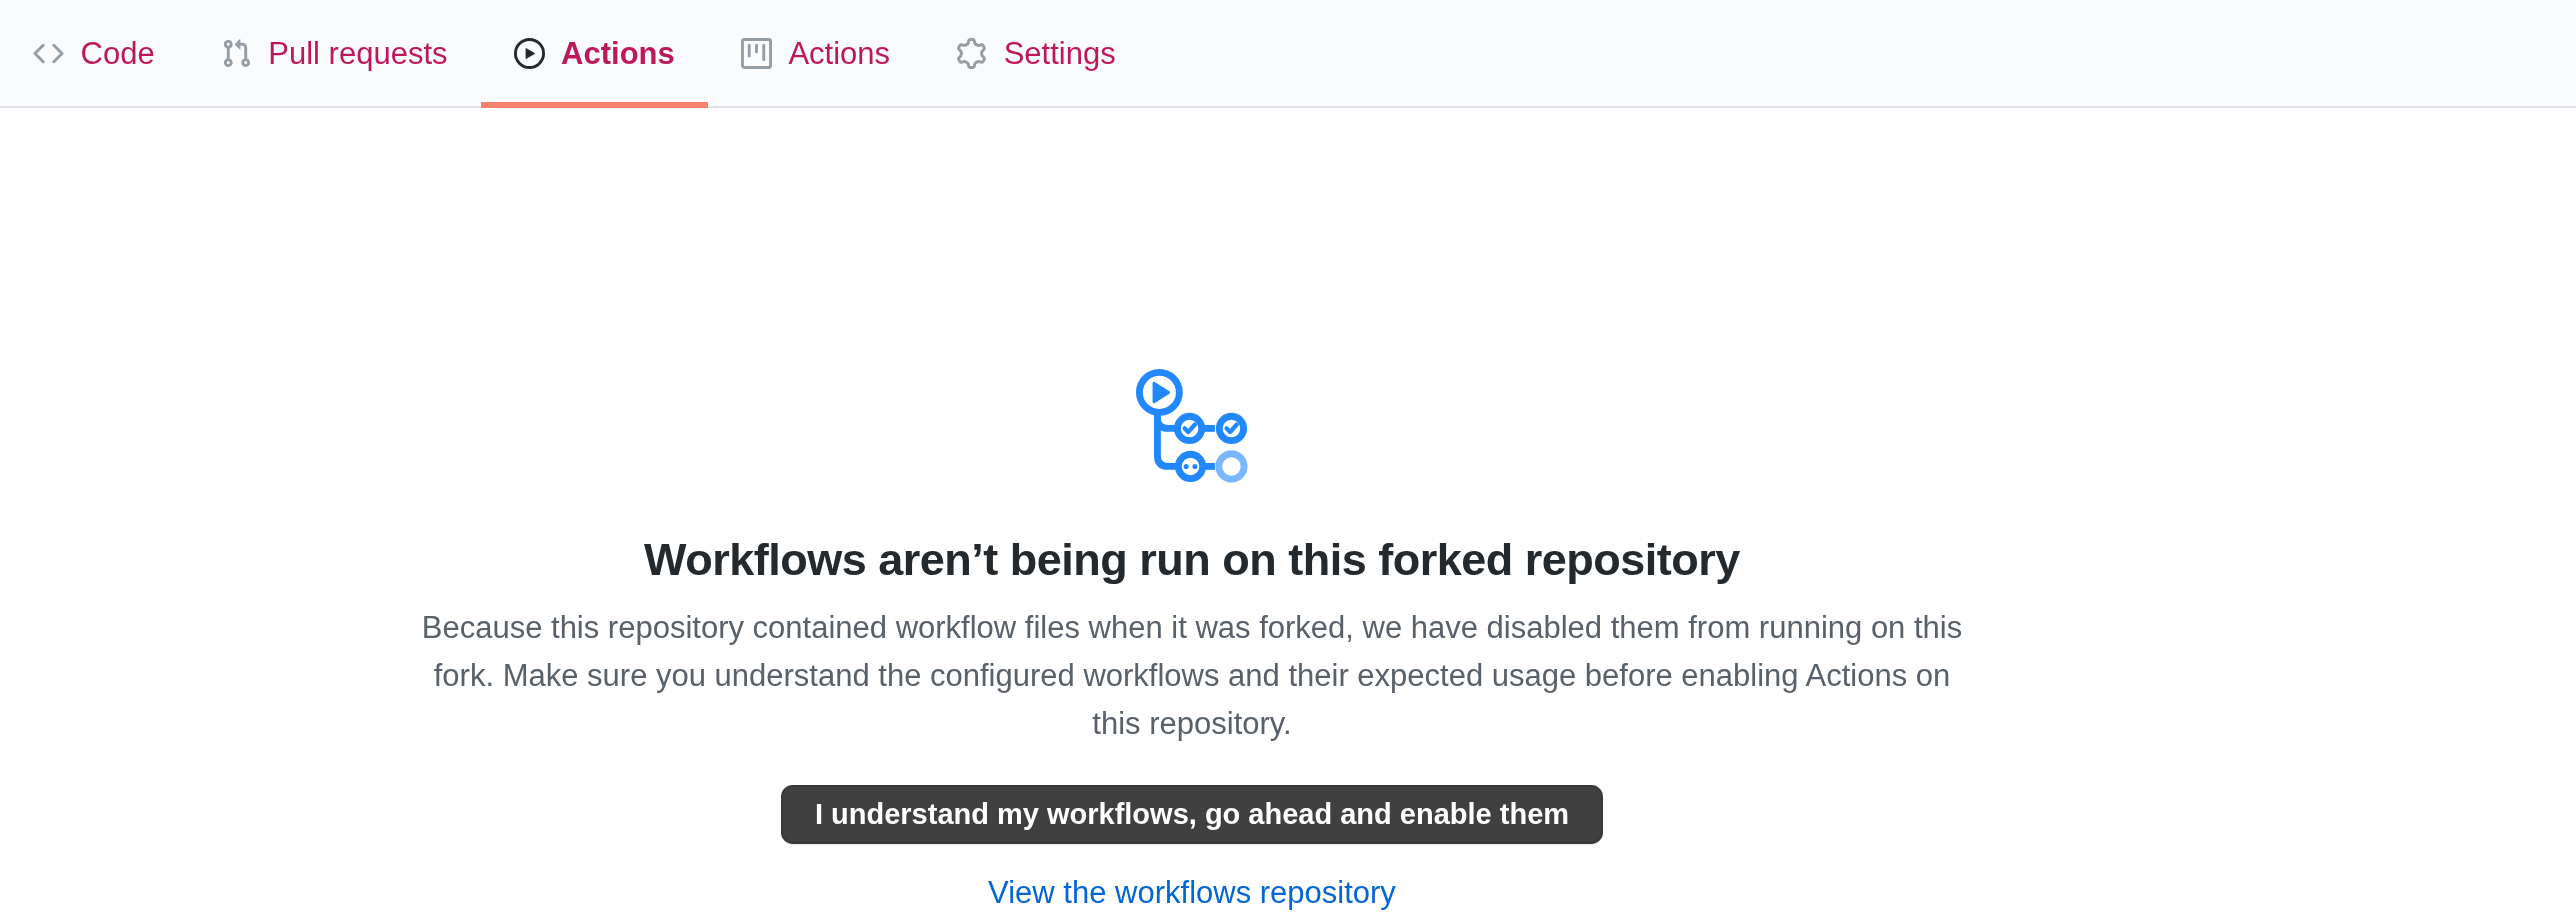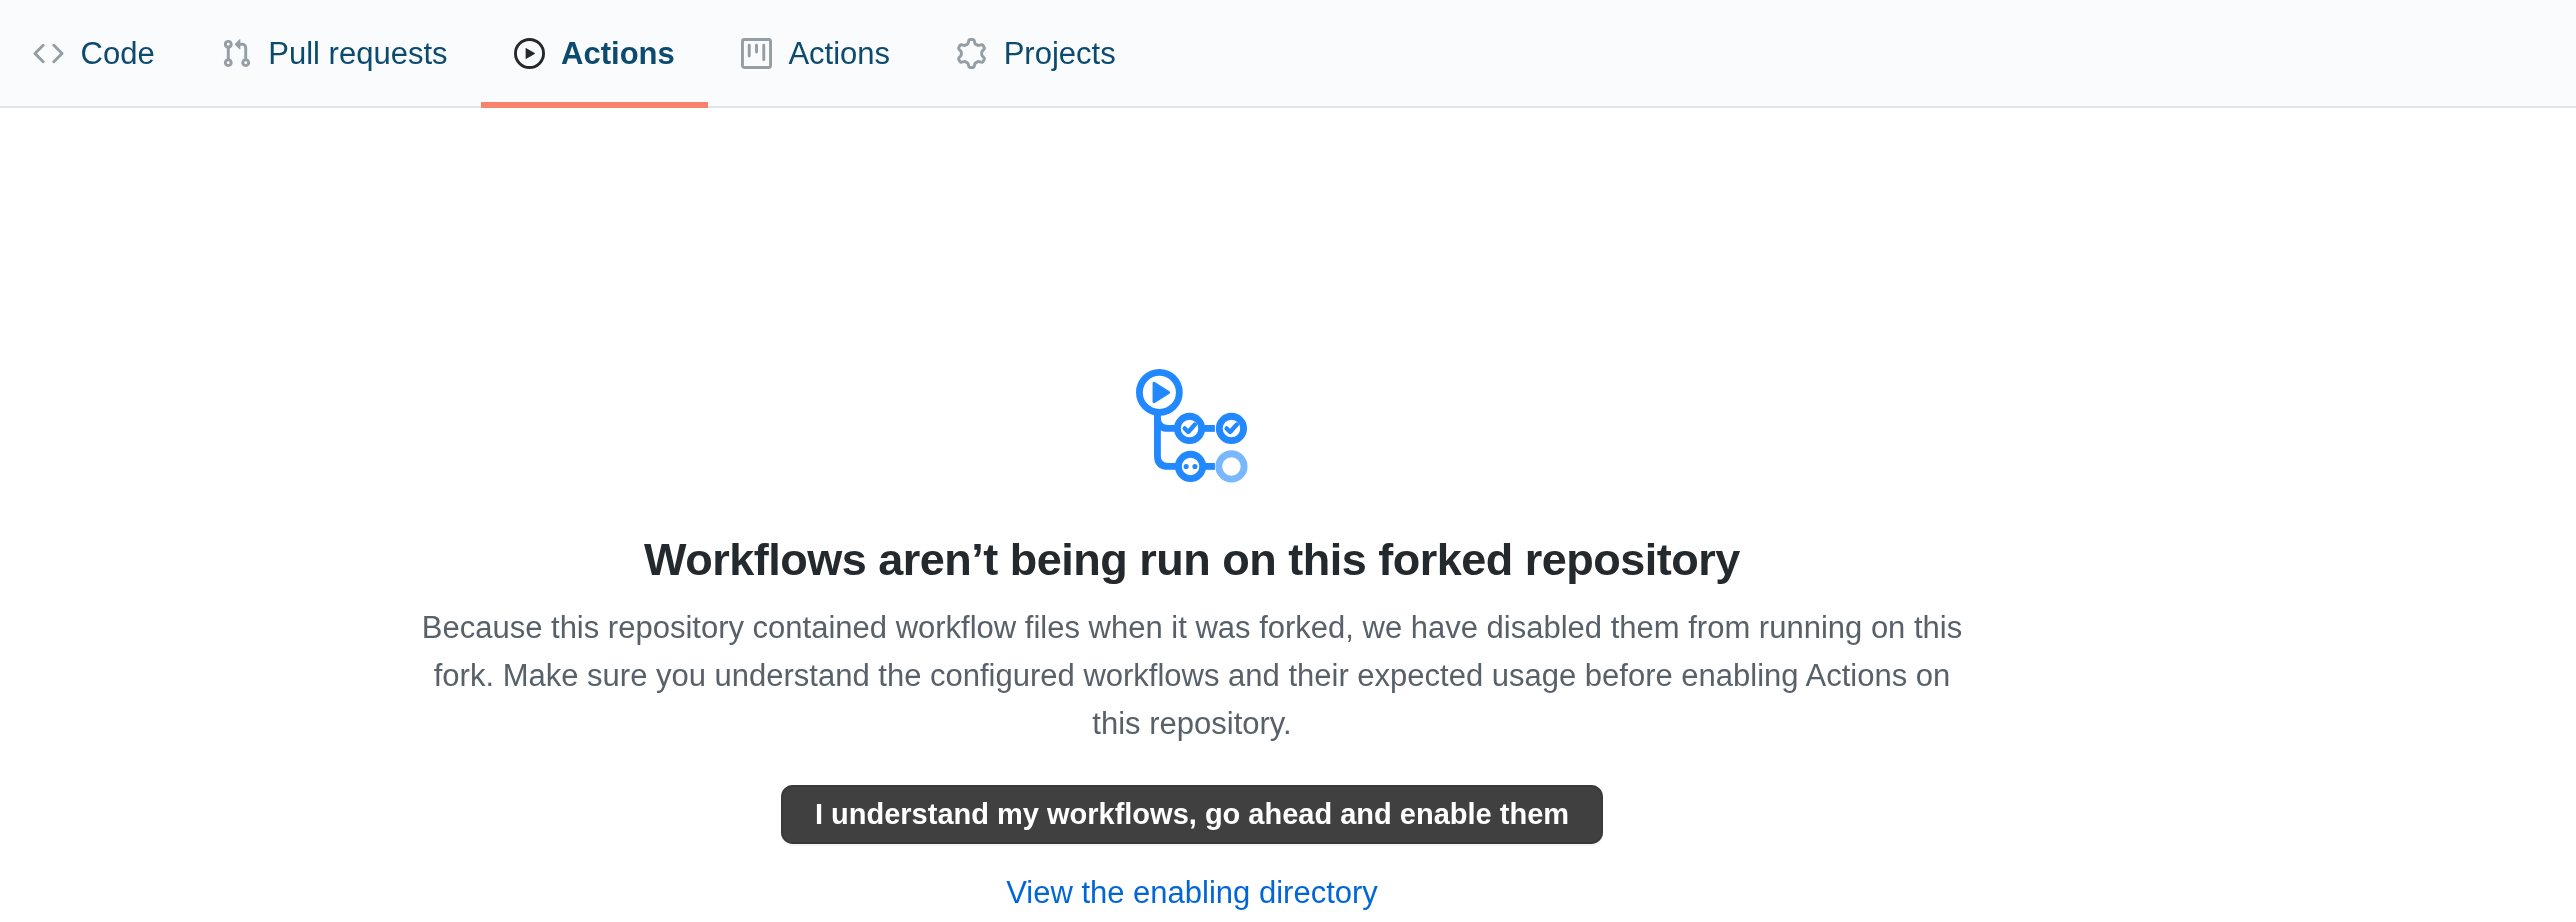--- a/index.html
+++ b/index.html
@@ -23,21 +23,21 @@
     padding: 0;
   }
   .nav-tab {
     position: relative;
     display: flex;
     align-items: center;
     gap: 16.6px;
     padding: 0 33px;
     font-size: 31px;
     line-height: 1;
-    color: #0c4a6e;
+    color: #be185d;
     cursor: pointer;
     white-space: nowrap;
   }
   .nav-tab .tab-icon { display: flex; align-items: center; }
   .nav-tab .tab-icon svg { width: 31px; height: 31px; display: block; }
   .nav-tab.active .tab-label { font-weight: 700; }
   .tab-underline {
     position: absolute;
     left: 0; right: 0; bottom: -2px;
     height: 5.9px;
@@ -133,21 +133,21 @@
     </span>
     <span class="tab-label">Actions</span>
   </div>
 
   <div class="nav-tab">
     <span class="tab-icon">
       <svg viewBox="0 0 16 16">
           <path fill="#959da5" d="M8 0a8.2 8.2 0 01.701.031C9.444.095 9.99.645 10.16 1.29l.288 1.107c.018.066.079.158.212.224.231.114.454.243.668.386.123.082.233.09.299.071l1.103-.303c.644-.176 1.392.021 1.82.63.27.385.506.792.704 1.218.315.675.111 1.422-.364 1.891l-.814.806c-.049.048-.098.147-.088.294.016.257.016.515 0 .772-.01.147.038.246.088.294l.814.806c.475.469.679 1.216.364 1.891a7.977 7.977 0 01-.704 1.217c-.428.61-1.176.807-1.82.63l-1.102-.302c-.067-.019-.177-.011-.3.071a5.909 5.909 0 01-.668.386c-.133.066-.194.158-.211.224l-.29 1.106c-.168.646-.715 1.196-1.458 1.26a8.006 8.006 0 01-1.402 0c-.743-.064-1.289-.614-1.458-1.26l-.289-1.106c-.018-.066-.079-.158-.212-.224a5.738 5.738 0 01-.668-.386c-.123-.082-.233-.09-.299-.071l-1.103.303c-.644.176-1.392-.021-1.82-.63a8.12 8.12 0 01-.704-1.218c-.315-.675-.111-1.422.363-1.891l.815-.806c.05-.048.098-.147.088-.294a6.214 6.214 0 010-.772c.01-.147-.038-.246-.088-.294l-.815-.806C.635 6.045.431 5.298.746 4.623a7.92 7.92 0 01.704-1.217c.428-.61 1.176-.807 1.82-.63l1.102.302c.067.019.177.011.3-.071.214-.143.437-.272.668-.386.133-.066.194-.158.211-.224l.29-1.106C6.009.645 6.556.095 7.299.03 7.53.01 7.764 0 8 0zm-.571 1.525c-.036.003-.108.036-.137.146l-.289 1.105c-.147.561-.549.967-.998 1.189-.173.086-.34.183-.5.29-.417.278-.97.423-1.529.27l-1.103-.303c-.109-.03-.175.016-.195.045-.22.312-.412.644-.573.99-.014.031-.021.11.059.19l.815.806c.411.406.562.957.53 1.456a4.709 4.709 0 000 .582c.032.499-.119 1.05-.53 1.456l-.815.806c-.081.08-.073.159-.059.19.162.346.353.677.573.989.02.03.085.076.195.046l1.102-.303c.56-.153 1.113-.008 1.53.27.161.107.328.204.501.29.447.222.85.629.997 1.189l.289 1.105c.029.109.101.143.137.146a6.6 6.6 0 001.142 0c.036-.003.108-.036.137-.146l.289-1.105c.147-.561.549-.967.998-1.189.173-.086.34-.183.5-.29.417-.278.97-.423 1.529-.27l1.103.303c.109.029.175-.016.195-.045.22-.313.411-.644.573-.99.014-.031.021-.11-.059-.19l-.815-.806c-.411-.406-.562-.957-.53-1.456a4.709 4.709 0 000-.582c-.032-.499.119-1.05.53-1.456l.815-.806c.081-.08.073-.159.059-.19a6.464 6.464 0 00-.573-.989c-.02-.03-.085-.076-.195-.046l-1.102.303c-.56.153-1.113.008-1.53-.27a4.44 4.44 0 00-.501-.29c-.447-.222-.85-.629-.997-1.189l-.289-1.105c-.029-.11-.101-.143-.137-.146a6.6 6.6 0 00-1.142 0z"></path>
         </svg>
     </span>
-    <span class="tab-label">Projects</span>
+    <span class="tab-label">Settings</span>
   </div>
 </nav>
 
 <main class="content">
 
   <div class="workflow-icon">
     <svg width="112" height="114" viewBox="0 0 115 117" fill="none">
 
       <path d="M22 44 V89 Q22 100 33 100 H41" stroke="#2188ff" stroke-width="7" stroke-linecap="round" fill="none"></path>
       <path d="M22 50 Q22 61 33 61 H40" stroke="#2188ff" stroke-width="7" stroke-linecap="round" fill="none"></path>
@@ -172,17 +172,17 @@
     </svg>
   </div>
 
   <h2 class="bs-heading">Workflows aren’t being run on this forked repository</h2>
 
   <p class="bs-desc">Because this repository contained workflow files when it was forked, we have disabled them from running on this fork. Make sure you understand the configured workflows and their expected usage before enabling Actions on this repository.</p>
 
   <button class="btn-primary" style="background: #404040;">I understand my workflows, go ahead and enable them</button>
 
   <div class="link-row">
-    <a class="workflows-link" style="color: rgb(3, 102, 214);">View the enabling directory</a>
+    <a class="workflows-link" style="color: rgb(3, 102, 214);">View the workflows repository</a>
   </div>
 
 </main>
 
 
 </body></html>

